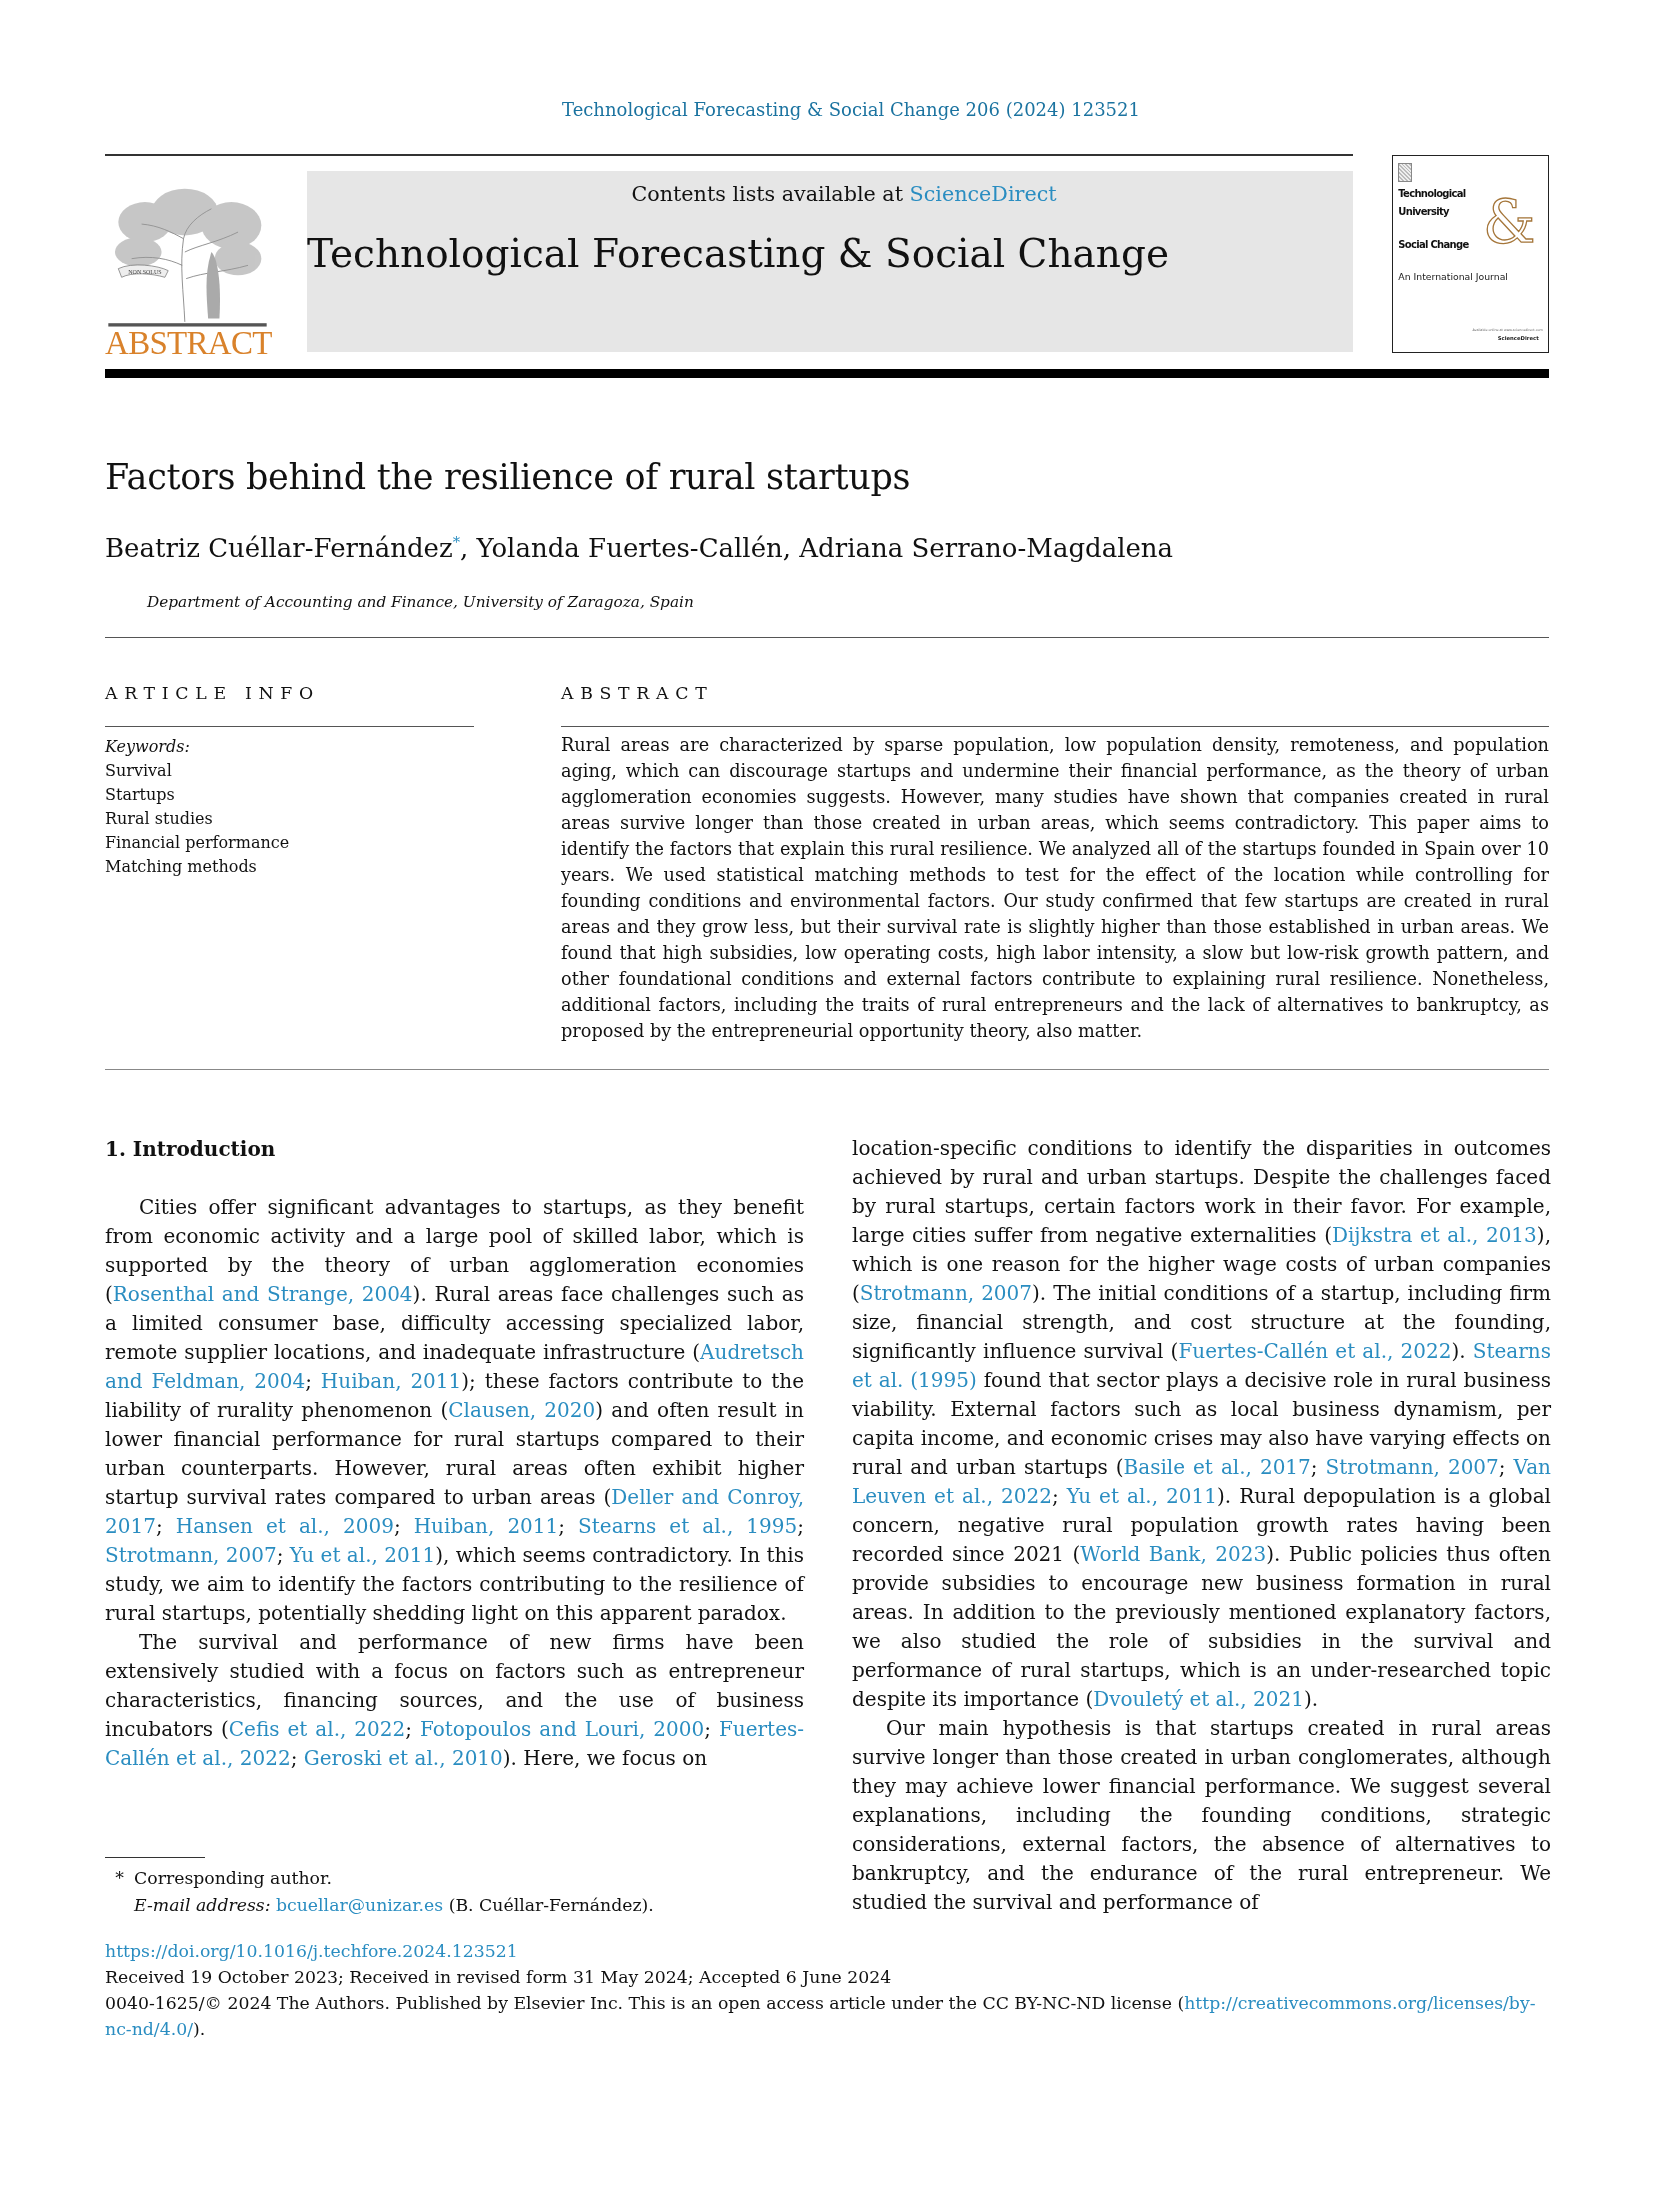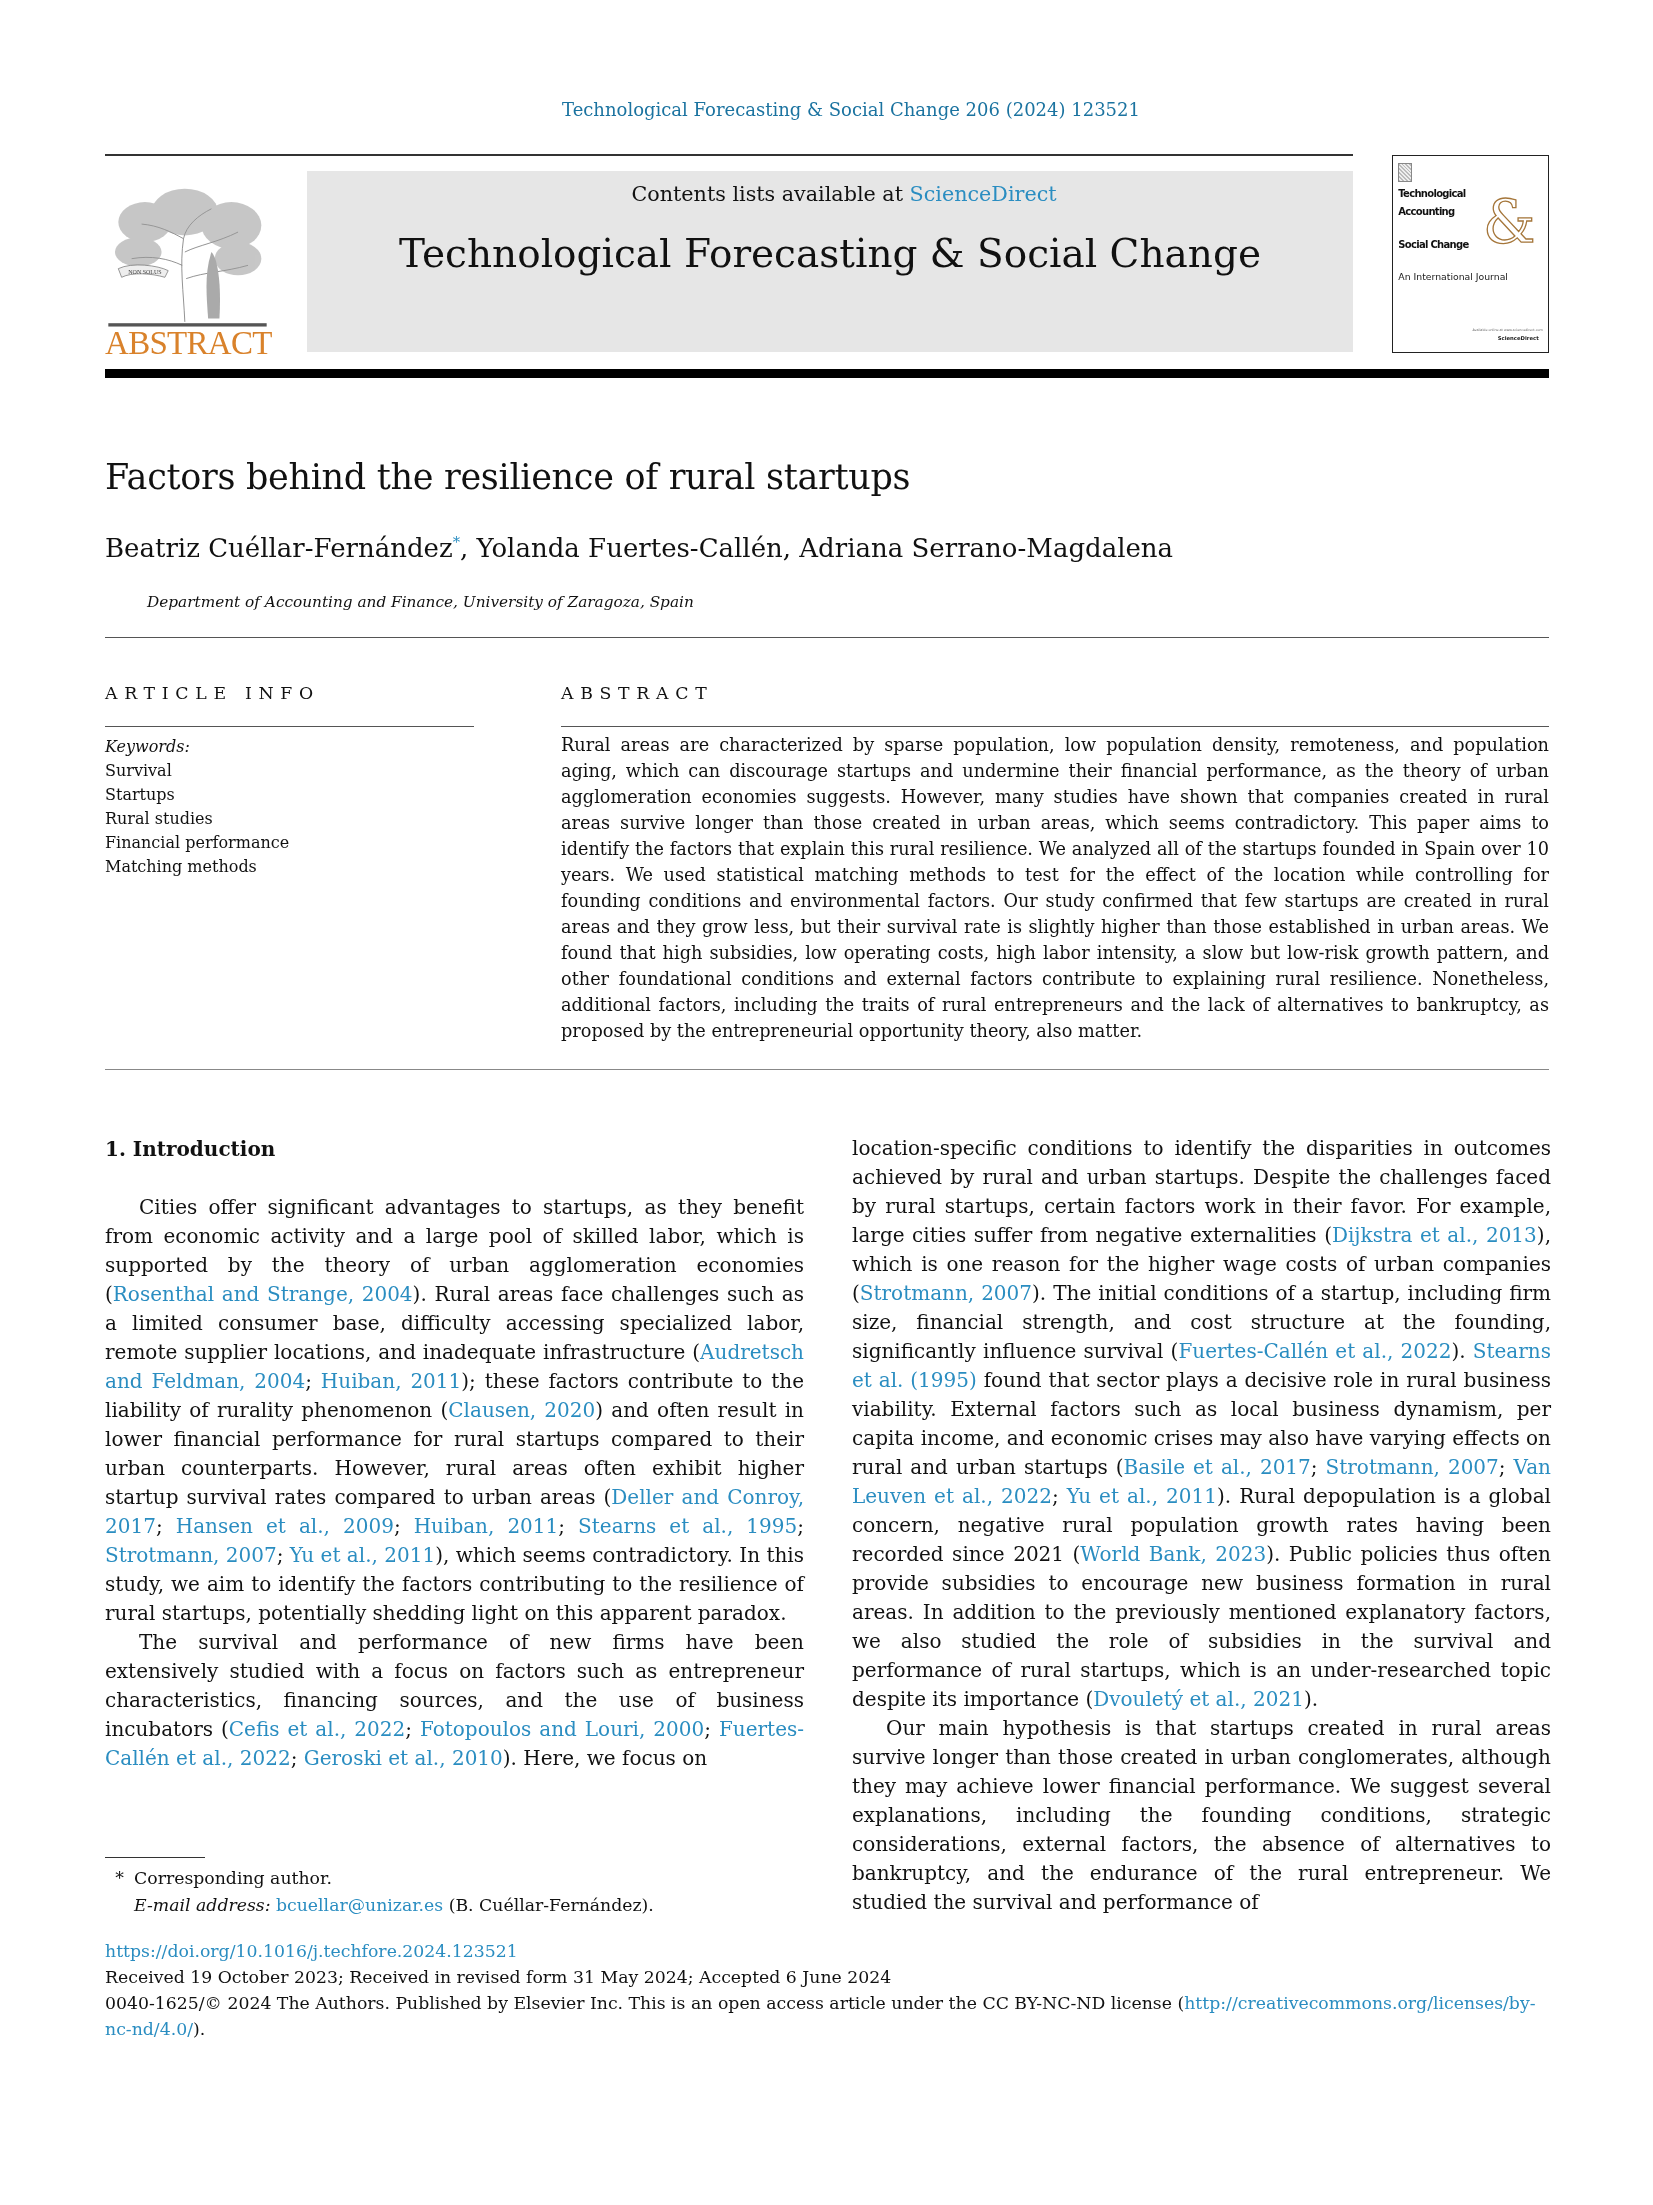--- a/index.html
+++ b/index.html
@@ -15,21 +15,21 @@
 
   #top-rule { left: 105px; top: 154px; width: 1248px; height: 2px; background: #333; }
 
   
   #elsevier-logo { left: 105px; top: 172px; width: 163px; height: 180px; }
   #elsevier-word { left: 105px; top: 325px; width: 163px; text-align: center; font-family: "Liberation Serif", serif; font-size: 33px; color: #d9822b; letter-spacing: -0.7px; }
 
   
   #masthead { left: 307px; top: 171px; width: 1046px; height: 181px; background: #e6e6e6; }
   #contents-line { left: 14px; width: 100%; top: 10.7px; text-align: center; font-size: 20.7px; }
-  #journal-title { left: 0; width: 100%; top: 60px; text-align: center; font-size: 39px; font-family: "DejaVu Serif", serif; }
+  #journal-title { left: 0; width: 100%; top: 60px; font-size: 39px; font-family: "DejaVu Serif", serif; }
   #homepage-line { left: 0; width: 100%; top: 155px; text-align: center; font-size: 20.7px; }
 
   
   #cover { left: 1392px; top: 155px; width: 155px; height: 196px; border: 1.3px solid #222; background: #fff; }
   #cover .mini-logo { position: absolute; left: 5.3px; top: 6.7px; width: 12px; height: 17.3px; border: 0.7px solid #888; background: repeating-linear-gradient(45deg,#bbb 0 1.3px,#eee 1.3px 2.7px); }
   #cover .c-title { position: absolute; left: 5.3px; top: 29px; font-family: "DejaVu Sans", sans-serif; font-weight: bold; font-size: 10px; line-height: 18px; color: #111; letter-spacing: -0.7px; }
   #cover .c-amp { position: absolute; left: 90px; top: 37px; font-family: "DejaVu Serif", serif; font-size: 59px; color: transparent; -webkit-text-stroke: 1.3px #a5763a; line-height: 1; }
   #cover .c-sub { position: absolute; left: 5.3px; top: 115px; font-family: "DejaVu Sans", sans-serif; font-size: 9.3px; color: #222; }
   #cover .c-avail { position: absolute; right: 5.3px; top: 172px; font-family: "DejaVu Sans", sans-serif; font-size: 3.3px; color: #666; }
   #cover .c-sd { position: absolute; right: 9.3px; top: 179px; font-family: "DejaVu Sans", sans-serif; font-weight: bold; font-size: 5.3px; color: #222; }
@@ -107,21 +107,21 @@
     <span>Contents lists available at </span><a class="link">ScienceDirect</a>
   </div>
   <div id="journal-title" class="abs">Technological Forecasting &amp; Social Change</div>
 </div>
 
 <div id="cover" class="abs">
   <div class="mini-logo"></div>
   <div class="c-amp">&amp;</div>
   <div class="c-title">
     <div>Technological</div>
-    <div>Accounting</div>
+    <div>University</div>
     <div style="margin-top:14.7px">Social Change</div>
   </div>
   <div class="c-sub">An International Journal</div>
   <div class="c-avail">Available online at www.sciencedirect.com</div>
   <div class="c-sd">ScienceDirect</div>
 </div>
 
 <div id="thick-bar" class="abs"></div>
 
 <div id="article-title" class="abs">Factors behind the resilience of rural startups</div>

